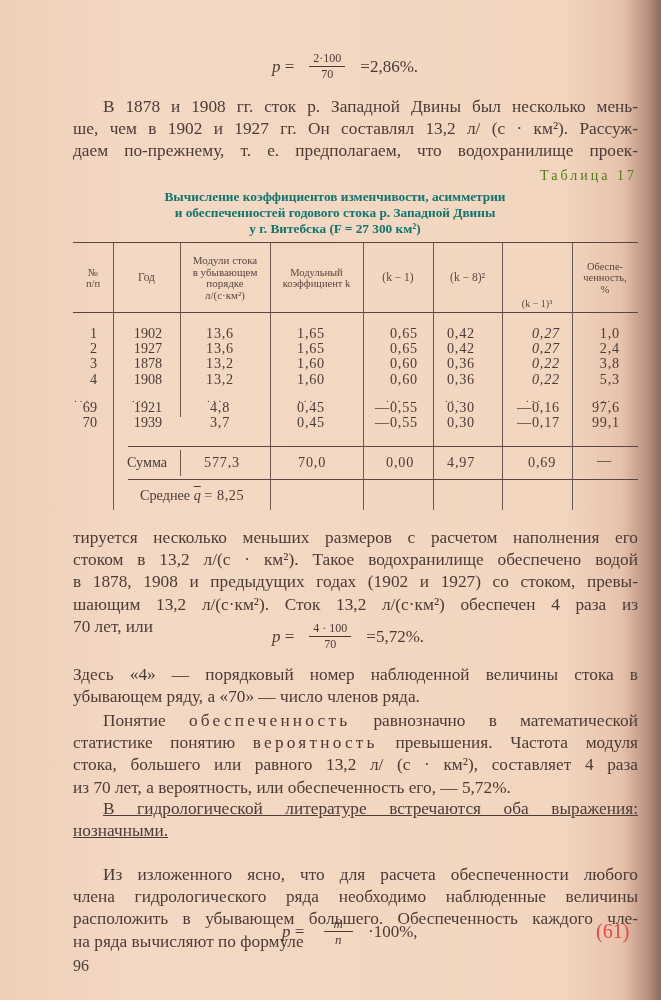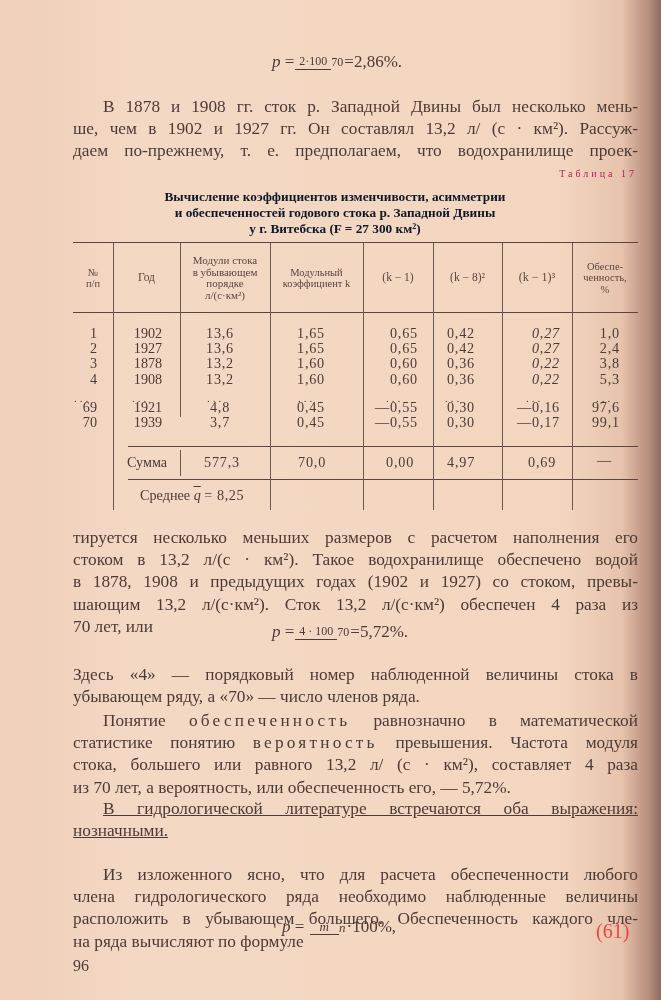--- a/index.html
+++ b/index.html
@@ -9,26 +9,26 @@
     font-family: "Liberation Serif", "DejaVu Serif", serif;
     color:#4a3a36;
   }
   .abs { position:absolute; }
   .para { position:absolute; left:73px; width:565px; font-size:17.3px; line-height:22.2px; text-align:justify; color:#4b3b37; }
   .para .ln { display:block; text-align-last:justify; white-space:nowrap; }
   .para .ln.last { text-align-last:left; }
   .indent { padding-left:30px; }
   .formula { position:absolute; font-size:17px; font-style:normal; display:flex; align-items:center; color:#4b3b37; }
   .formula i { font-style:italic; }
-  .frac { display:inline-flex; flex-direction:row; align-items:center; margin:0 1px; font-size:12px; line-height:13px; }
+  .frac { display:inline-flex; flex-direction:column; align-items:center; margin:0 15px; font-size:12px; line-height:13px; }
   .frac .num { border-bottom:1px solid #4b3b37; padding:0 4px 1px; }
   .frac .den { padding-top:1px; }
   .spaced { letter-spacing:3.2px; }
-  .tbl-caption { position:absolute; left:115px; width:440px; text-align:center; font-weight:bold; font-size:13.3px; line-height:16px; color:#0f172a; }
-  .tbl-label { position:absolute; right:24px; top:168px; font-size:10px; letter-spacing:3px; color:#be185d; }
+  .tbl-caption { position:absolute; left:115px; width:440px; text-align:center; font-weight:bold; font-size:13.3px; line-height:16px; color:#0f766e; }
+  .tbl-label { position:absolute; right:24px; top:168px; font-size:14px; letter-spacing:3px; color:#4d7c0f; }
   .hline { position:absolute; height:0; border-top:1.6px solid #5a4540; }
   .vline { position:absolute; width:0; border-left:1.2px solid #6a5a54; }
   .hcell { position:absolute; top:244px; height:68px; display:flex; align-items:center; justify-content:center; text-align:center; font-size:10.5px; line-height:11.5px; color:#5a4742; }
   .col { position:absolute; top:326px; font-size:14.2px; line-height:15.2px; color:#4b3b37; white-space:pre; }
   .col.r { text-align:right; }
   .col.c { text-align:center; }
   .dots { position:absolute; top:392px; font-size:11px; letter-spacing:3px; color:#4b3b37; }
   .srow { position:absolute; font-size:14.2px; color:#4b3b37; }
   .pageno { position:absolute; left:73px; top:957px; font-size:16px; color:#4b3b37; }
 </style>
@@ -78,21 +78,21 @@
 п/п</div>
   <div class="hcell" style="left:113px; width:67px; font-size:11.5px;">Год</div>
   <div class="hcell" style="left:180px; width:90px; white-space:pre; font-size:11px;">Модули стока
 в убывающем
 порядке
 л/(с·км²)</div>
   <div class="hcell" style="left:270px; width:93px; white-space:pre;">Модульный
 коэффициент k</div>
   <div class="hcell" style="left:363px; width:70px; font-size:11.5px;">(k − 1)</div>
   <div class="hcell" style="left:433px; width:69px; font-size:11.5px;">(k − 8)²</div>
-  <div class="hcell" style="left:502px; width:70px; font-size:12px;">(k − 1)³</div>
+  <div class="hcell" style="left:502px; width:70px; font-size:10px;margin-top:26px;">(k − 1)³</div>
   <div class="hcell" style="left:572px; width:66px; white-space:pre;">Обеспе-
 ченность,
 %</div>
 
   <div class="col r" style="left:80px; width:17px;">1
 2
 3
 4</div>
   <div class="col c" style="left:128px; width:40px;">1902
 1927

